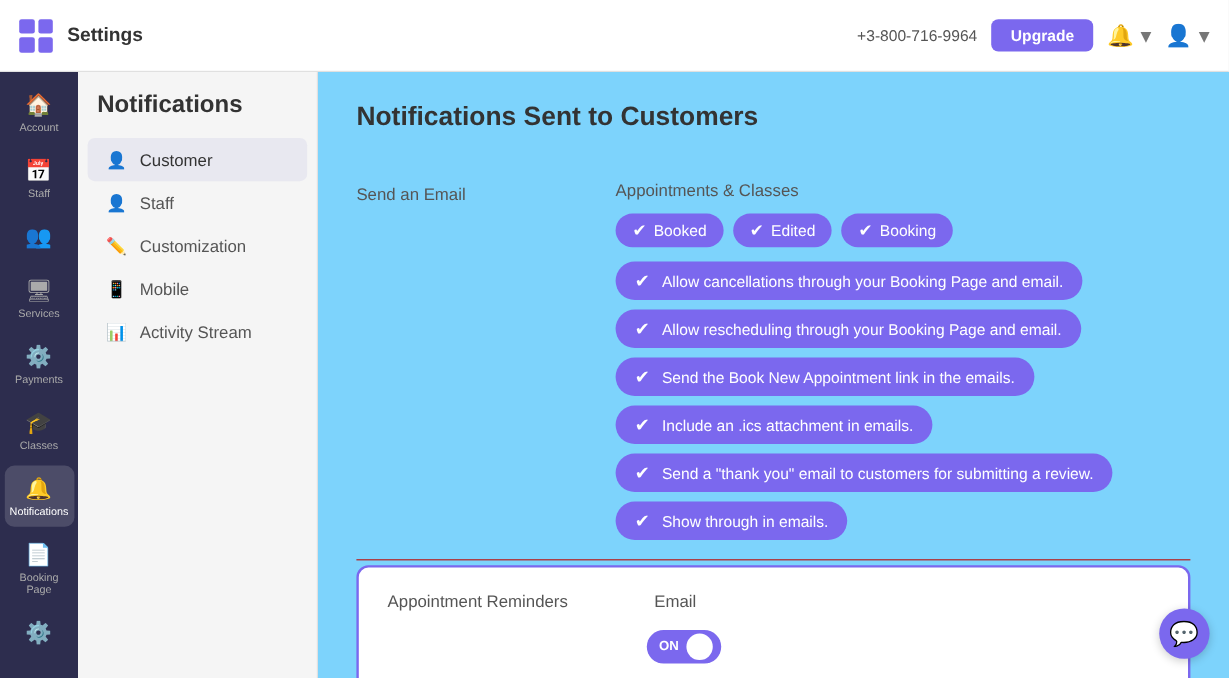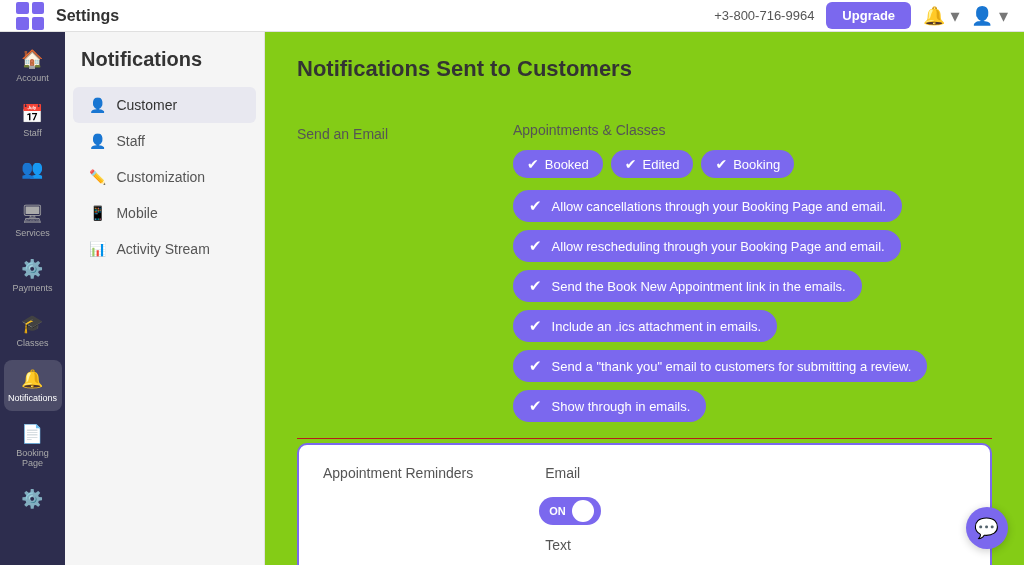--- a/index.html
+++ b/index.html
@@ -1,19 +1,19 @@
 <!DOCTYPE html>
 <html><head>
   <meta charset="utf-8">
   <style>
     * { box-sizing: border-box; margin: 0; padding: 0; }
     body { font-family: -apple-system, BlinkMacSystemFont, 'Segoe UI', sans-serif; background: #f0f0f0; display: flex; flex-direction: column; height: 565px; width: 1024px; overflow: hidden; }
 
     
-    .topbar { background: #fff; height: 32px; display: flex; align-items: center; justify-content: space-between; padding: 0 16px; border-bottom: 1px solid #e0e0e0; flex-shrink: 0; }
+    .topbar { background: #fff; height: 60px; display: flex; align-items: center; justify-content: space-between; padding: 0 16px; border-bottom: 1px solid #e0e0e0; flex-shrink: 0; }
     .topbar-left { display: flex; align-items: center; gap: 12px; }
     .topbar-logo { width: 28px; height: 28px; display: grid; grid-template-columns: 1fr 1fr; gap: 3px; }
     .topbar-logo span { background: #7b68ee; border-radius: 2px; display: block; }
     .topbar-title { font-weight: 600; font-size: 16px; color: #333; }
     .topbar-right { display: flex; align-items: center; gap: 12px; }
     .topbar-phone { font-size: 13px; color: #555; }
     .btn-upgrade { background: #7b68ee; color: #fff; border: none; border-radius: 6px; padding: 6px 16px; font-size: 13px; font-weight: 600; cursor: pointer; }
     .topbar-icon { font-size: 18px; color: #777; cursor: pointer; display: flex; align-items: center; gap: 2px; }
 
     
@@ -32,21 +32,21 @@
 
     
     .nav-sidebar { width: 200px; background: #f5f5f5; padding: 16px 0; flex-shrink: 0; border-right: 1px solid #e0e0e0; }
     .nav-sidebar-title { font-size: 20px; font-weight: 600; color: #333; padding: 0 16px 16px; }
     .nav-item { display: flex; align-items: center; gap: 10px; padding: 10px 16px; cursor: pointer; font-size: 14px; color: #555; border-radius: 6px; margin: 0 8px; }
     .nav-item.active { background: #e8e8f0; color: #333; font-weight: 500; }
     .nav-item-icon { font-size: 14px; color: #888; }
     .nav-item.active .nav-item-icon { color: #7b68ee; }
 
     
-    .main-content { flex: 1; padding: 24px 32px; overflow-y: auto; background: #84cc16; }
+    .main-content { flex: 1; padding: 24px 32px; overflow-y: auto; background: #7dd3fc; }
     .main-title { font-size: 22px; font-weight: 600; color: #333; margin-bottom: 24px; }
 
     
     .settings-row { display: flex; align-items: flex-start; padding: 16px 0; border-bottom: 1px solid #b91c1c; gap: 56px; }
     .settings-row:last-child { border-bottom: none; }
     .row-label { width: 160px; font-size: 14px; color: #555; flex-shrink: 0; padding-top: 4px; }
     .row-content { flex: 1; }
 
     .section-subtitle { font-size: 14px; color: #555; margin-bottom: 12px; }
 

